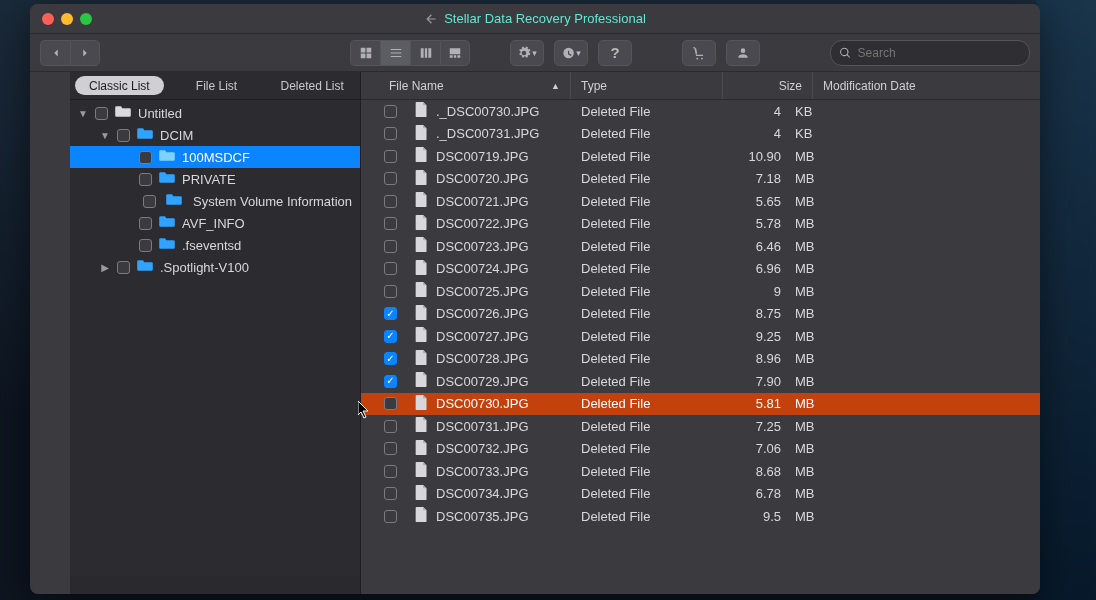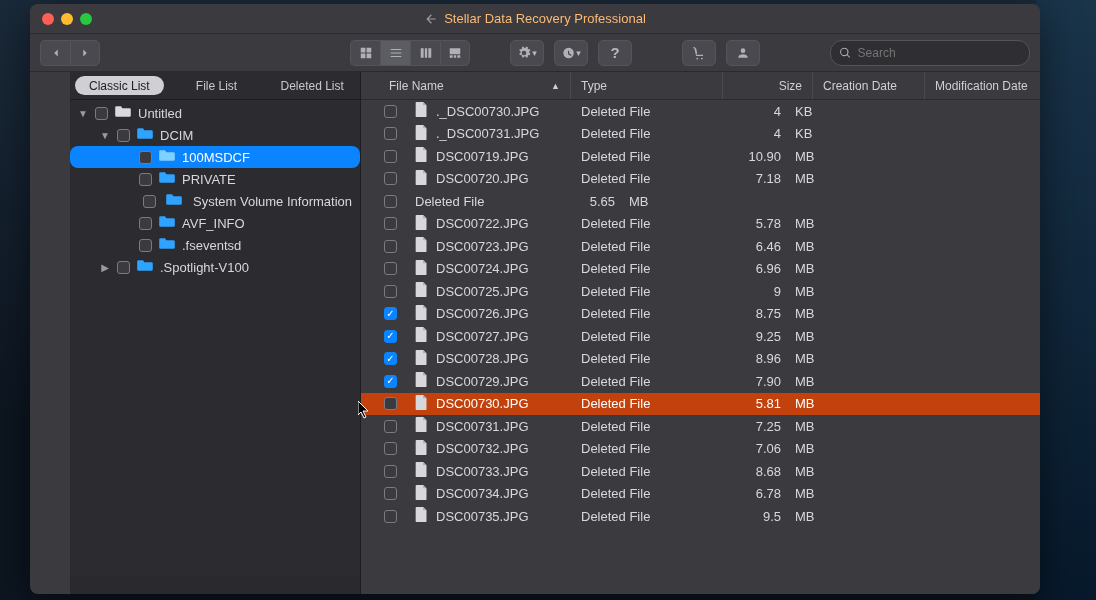--- a/index.html
+++ b/index.html
@@ -36,21 +36,21 @@
   }
   .traffic {
     display: flex; gap: 7px; padding-left: 12px;
   }
   .traffic span {
     width: 12px; height: 12px; border-radius: 50%; display:block;
   }
   .tl-r{background:#ff5f57;} .tl-y{background:#febc2e;} .tl-g{background:#28c840;}
   .title {
     position:absolute; left:0; right:0; text-align:center;
-    color:#fdba74; font-size:13px;
+    color:#5eead4; font-size:13px;
     display:flex; align-items:center; justify-content:center; gap:6px;
   }
   .title svg { width:14px;height:14px;fill:#9a9aa0;}
   
   .toolbar {
     height: 38px;
     background: #3a3a3f;
     display:flex; align-items:center; padding: 0 10px;
     gap: 10px;
     border-bottom:1px solid #2b2b2e;
@@ -93,21 +93,21 @@
   }
   .side-tab.active{
     flex:0 0 auto; padding:0 14px;
     background:#cfcfd4;color:#222;border-radius:10px;margin:4px 5px;height:19px;
   }
   .tree{flex:1;overflow:auto;padding-top:2px;}
   .tree-row{
     display:flex;align-items:center;height:22px;gap:7px;padding-right:8px;
     color:#d8d8dc;font-size:13px;cursor:default;
   }
-  .tree-row.selected{background:#0a84ff;color:#fff;border-radius:8px;}
+  .tree-row.selected{background:#0a84ff;color:#fff;}
   .disclosure{width:10px;display:inline-flex;justify-content:center;color:#9a9aa0;font-size:10px;}
   .chk{
     width:13px;height:13px;border:1px solid #7a7a80;border-radius:3px;
     display:inline-flex;align-items:center;justify-content:center;background:#3a3a3f;
     flex-shrink:0;
   }
   .chk.checked{background:#0a84ff;border-color:#0a84ff;}
   .chk.checked::after{content:"✓";color:#fff;font-size:10px;line-height:1;}
   .folder-ic{width:16px;height:13px;flex-shrink:0;}
   
@@ -319,21 +319,20 @@
     </div>
 
     <div class="main">
       <div class="col-head">
         <div class="c c-name">
           <span>File Name</span>
           <span class="sort-arrow">▲</span>
         </div>
         <div class="c c-type">Type</div>
         <div class="c c-size">Size</div>
-        <div class="c c-date">Creation Date</div>
         <div class="c c-mod">Modification Date</div>
       </div>
       <div class="list-body" id="list">
           <div class="row">
             <div class="cell c-chkcell">
               <span class="chk"></span>
             </div>
             <div class="cell c-file">
               <span><svg class="file-ic" viewBox="0 0 14 18">
                   <path fill="#d8d8dc" d="M1 0h8l4 4v13a1 1 0 01-1 1H1a1 1 0 01-1-1V1a1 1 0 011-1z"></path>
@@ -387,20 +386,27 @@
               <span>DSC00720.JPG</span>
             </div>
             <div class="cell c-type">Deleted File</div>
             <div class="cell c-size">7.18</div>
             <div class="cell c-unit">MB</div>
           </div>
           <div class="row">
             <div class="cell c-chkcell">
               <span class="chk"></span>
             </div>
+            <div class="cell c-file">
+              <span><svg class="file-ic" viewBox="0 0 14 18">
+                  <path fill="#d8d8dc" d="M1 0h8l4 4v13a1 1 0 01-1 1H1a1 1 0 01-1-1V1a1 1 0 011-1z"></path>
+                  <path fill="#a8a8ae" d="M9 0v4h4z"></path>
+                </svg></span>
+              <span>DSC00721.JPG</span>
+            </div>
             <div class="cell c-type">Deleted File</div>
             <div class="cell c-size">5.65</div>
             <div class="cell c-unit">MB</div>
           </div>
           <div class="row">
             <div class="cell c-chkcell">
               <span class="chk"></span>
             </div>
             <div class="cell c-file">
               <span><svg class="file-ic" viewBox="0 0 14 18">

